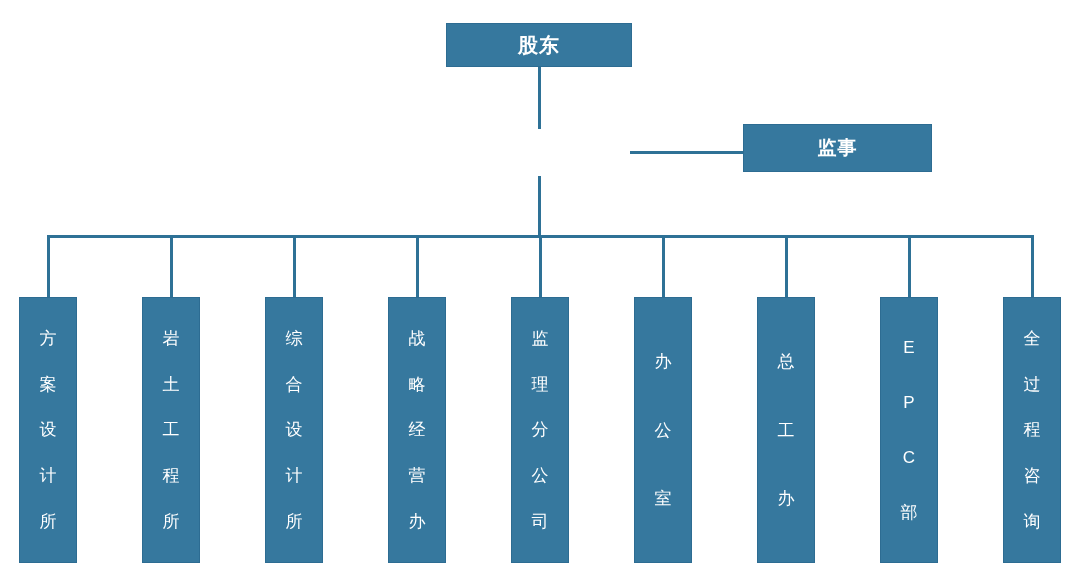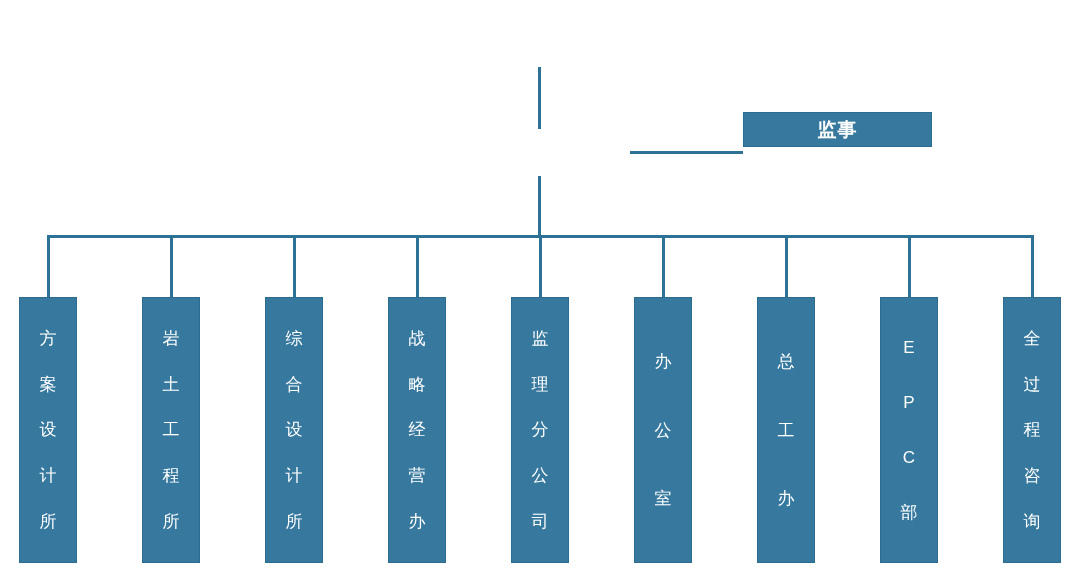--- a/index.html
+++ b/index.html
@@ -26,21 +26,21 @@
     align-items: center;
     justify-content: center;
   }
   .top-node {
     font-weight: bold;
     font-size: 19px;
     letter-spacing: 1px;
   }
   .node-shareholder { left: 446px; top: 23px;  width: 186px; height: 44px; font-size: 20px; }
   .node-executive   { left: 446px; top: 129px; width: 184px; height: 47px; }
-  .node-supervisor  { left: 743px; top: 112px; width: 189px; height: 35px; font-family: Liberation Mono, monospace; }
+  .node-supervisor  { left: 743px; top: 124px; width: 189px; height: 48px; font-family: Liberation Mono, monospace; }
   
   .dept {
     position: absolute;
     top: 297px;
     width: 58px;
     height: 266px;
     background: #36789E;
     border: 1px solid #2D6C92;
     box-sizing: border-box;
     color: #ffffff;
@@ -85,20 +85,23 @@
   .drop-5 { left: 662px;  }
   .drop-6 { left: 785px;  }
   .drop-7 { left: 908px;  }
   .drop-8 { left: 1031px; }
 </style>
 </head>
 <body>
 
 <div class="canvas">
 
+  <div class="node top-node node-shareholder">
+    <span>股东</span>
+  </div>
 
 
   <div class="node top-node node-supervisor">
     <span>监事</span>
   </div>
 
   <div class="line v l-shareholder-exec"></div>
   <div class="line h l-exec-supervisor"></div>
   <div class="line v l-exec-trunk"></div>
   <div class="line h l-main-rail"></div>

